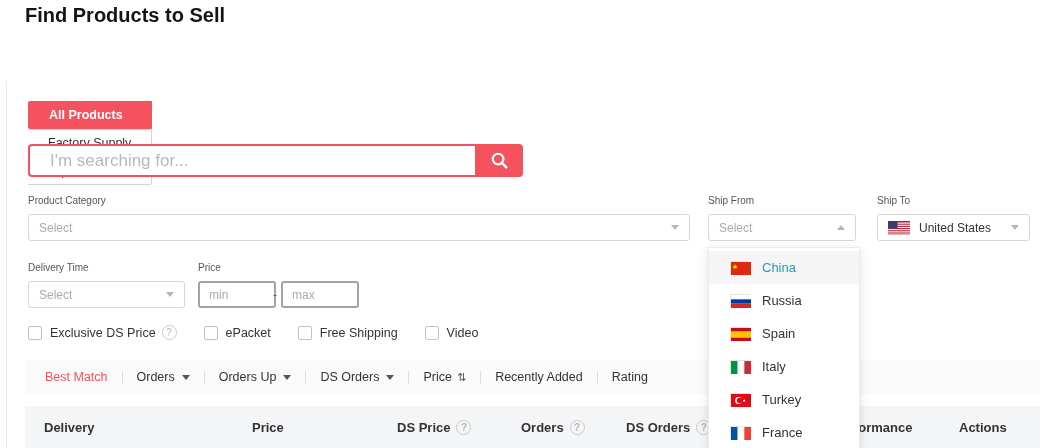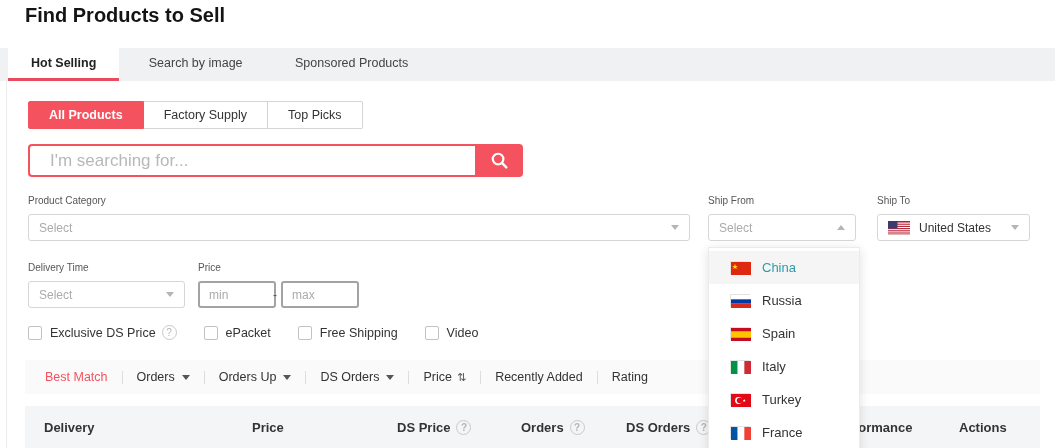--- a/index.html
+++ b/index.html
@@ -13,21 +13,21 @@
   
   .tabbar { position:absolute; left:0; top:48px; width:1055px; height:33px; background:#f0f1f3; }
   .tabbar .tab { display:inline-block; height:33px; line-height:31px; padding:0 23px; font-size:12.5px; color:#444;
                  margin-right:2px; cursor:pointer; vertical-align:top; }
   .tabbar .tab.first { margin-left:8px; }
   .tabbar .tab.active { background:#fff; font-weight:bold; color:#222; border-bottom:3px solid #e64c5e; }
 
   .left-edge { position:absolute; left:6px; top:81px; width:1px; height:367px; background:#ececec; }
 
   
-  .seg { position:absolute; left:28px; top:101px; display:flex; height:19px; }
+  .seg { position:absolute; left:28px; top:101px; display:flex; height:19px;flex-direction:column; }
   .seg .seg-btn { height:28px; line-height:26px; padding:0 20px; font-size:12.5px; color:#333;
                   background:#fff; border:1px solid #d4d4d4; border-left:none; cursor:pointer; }
   .seg .seg-btn.active { background:#f4525e; border:1px solid #f4525e; color:#fff; font-weight:bold; border-radius:2px 0 0 2px; }
   .seg .seg-btn:last-child { border-radius:0 2px 2px 0; }
 
   
   .searchwrap { position:absolute; left:28px; top:144px; width:495px; height:33px; display:flex; }
   .searchwrap input { flex:1; height:33px; border:2px solid #f4525e; border-right:none; border-radius:4px 0 0 4px;
                       padding:0 20px; font-size:17px; color:#333; outline:none; font-family:inherit; }
   .searchwrap input::placeholder { color:#b8b8b8; }
@@ -80,25 +80,20 @@
   .dd-item .dd-label { margin-left:12px; }
   .dd-item.selected { background:#f5f5f5; color:#2b9cab; }
 </style>
 </head>
 <body>
 
 <div id="screen">
 
   <div class="page-title">Find Products to Sell</div>
 
-  <div class="tabbar">
-    <div class="tab first active">Hot Selling</div>
-    <div class="tab">Search by image</div>
-    <div class="tab">Sponsored Products</div>
-  </div>
 
   <div class="left-edge"></div>
 
   <div class="seg">
     <div class="seg-btn active">All Products</div>
     <div class="seg-btn">Factory Supply</div>
     <div class="seg-btn">Top Picks</div>
   </div>
 
   <div class="searchwrap">

